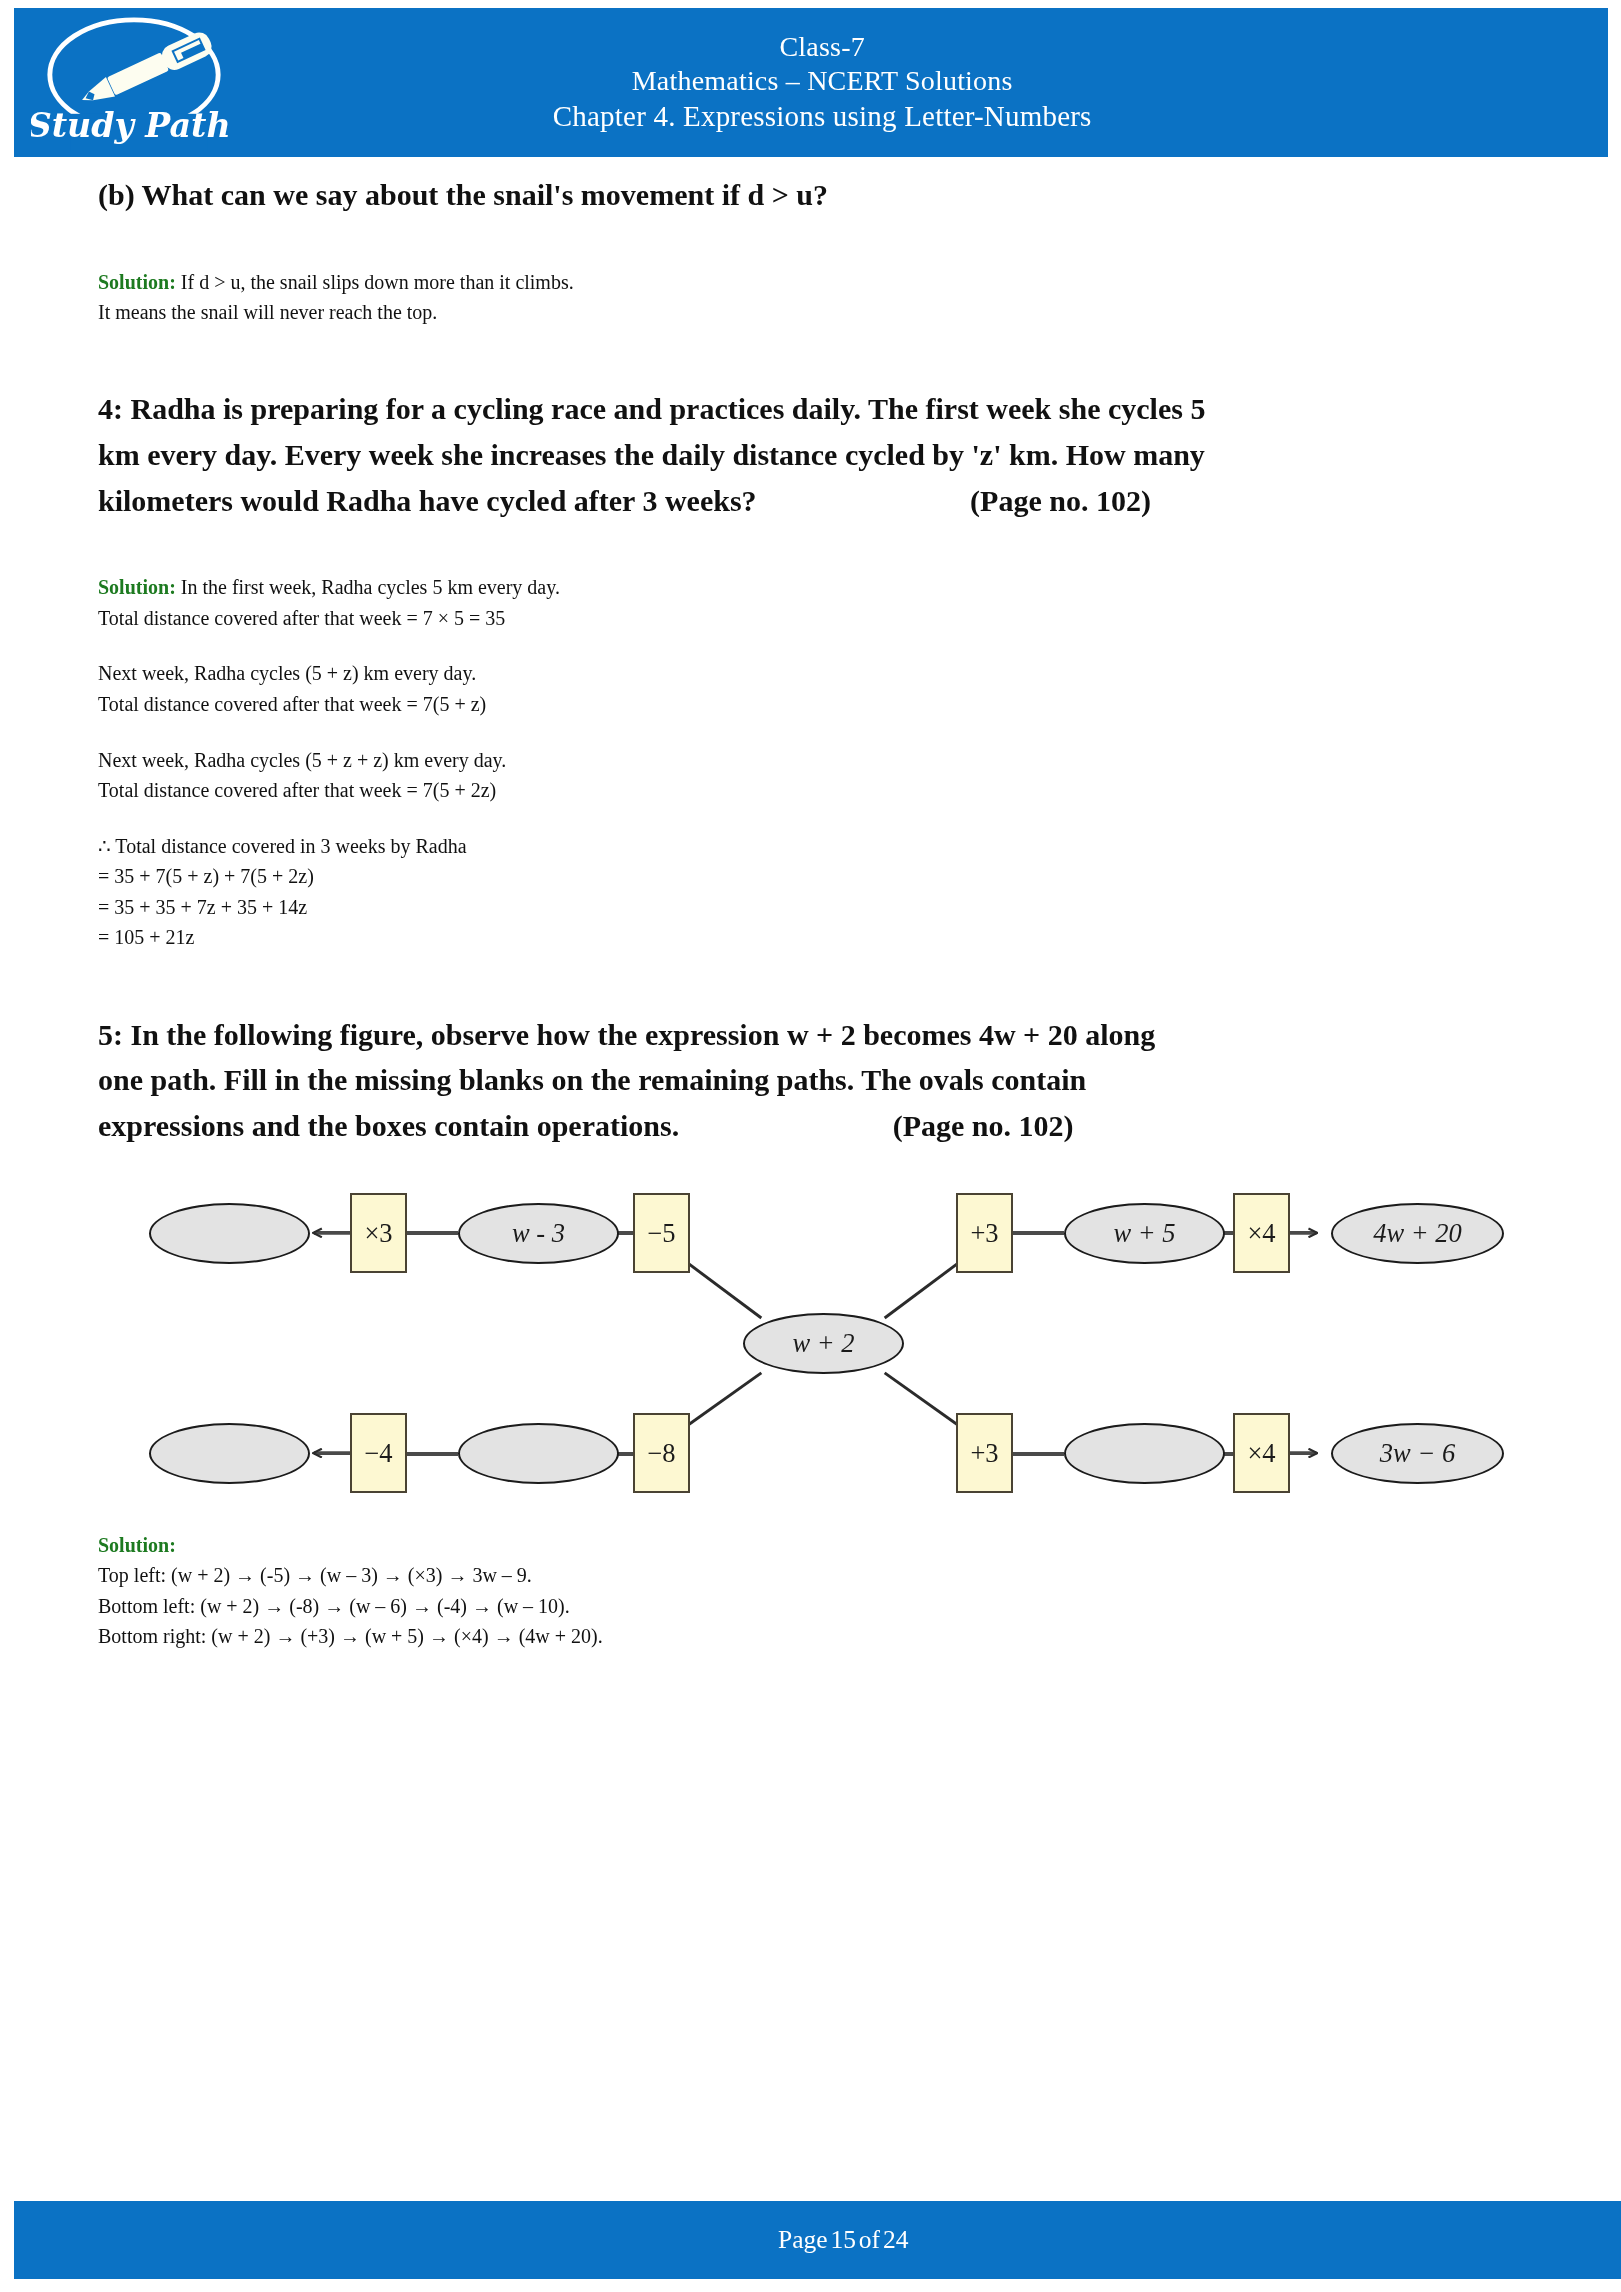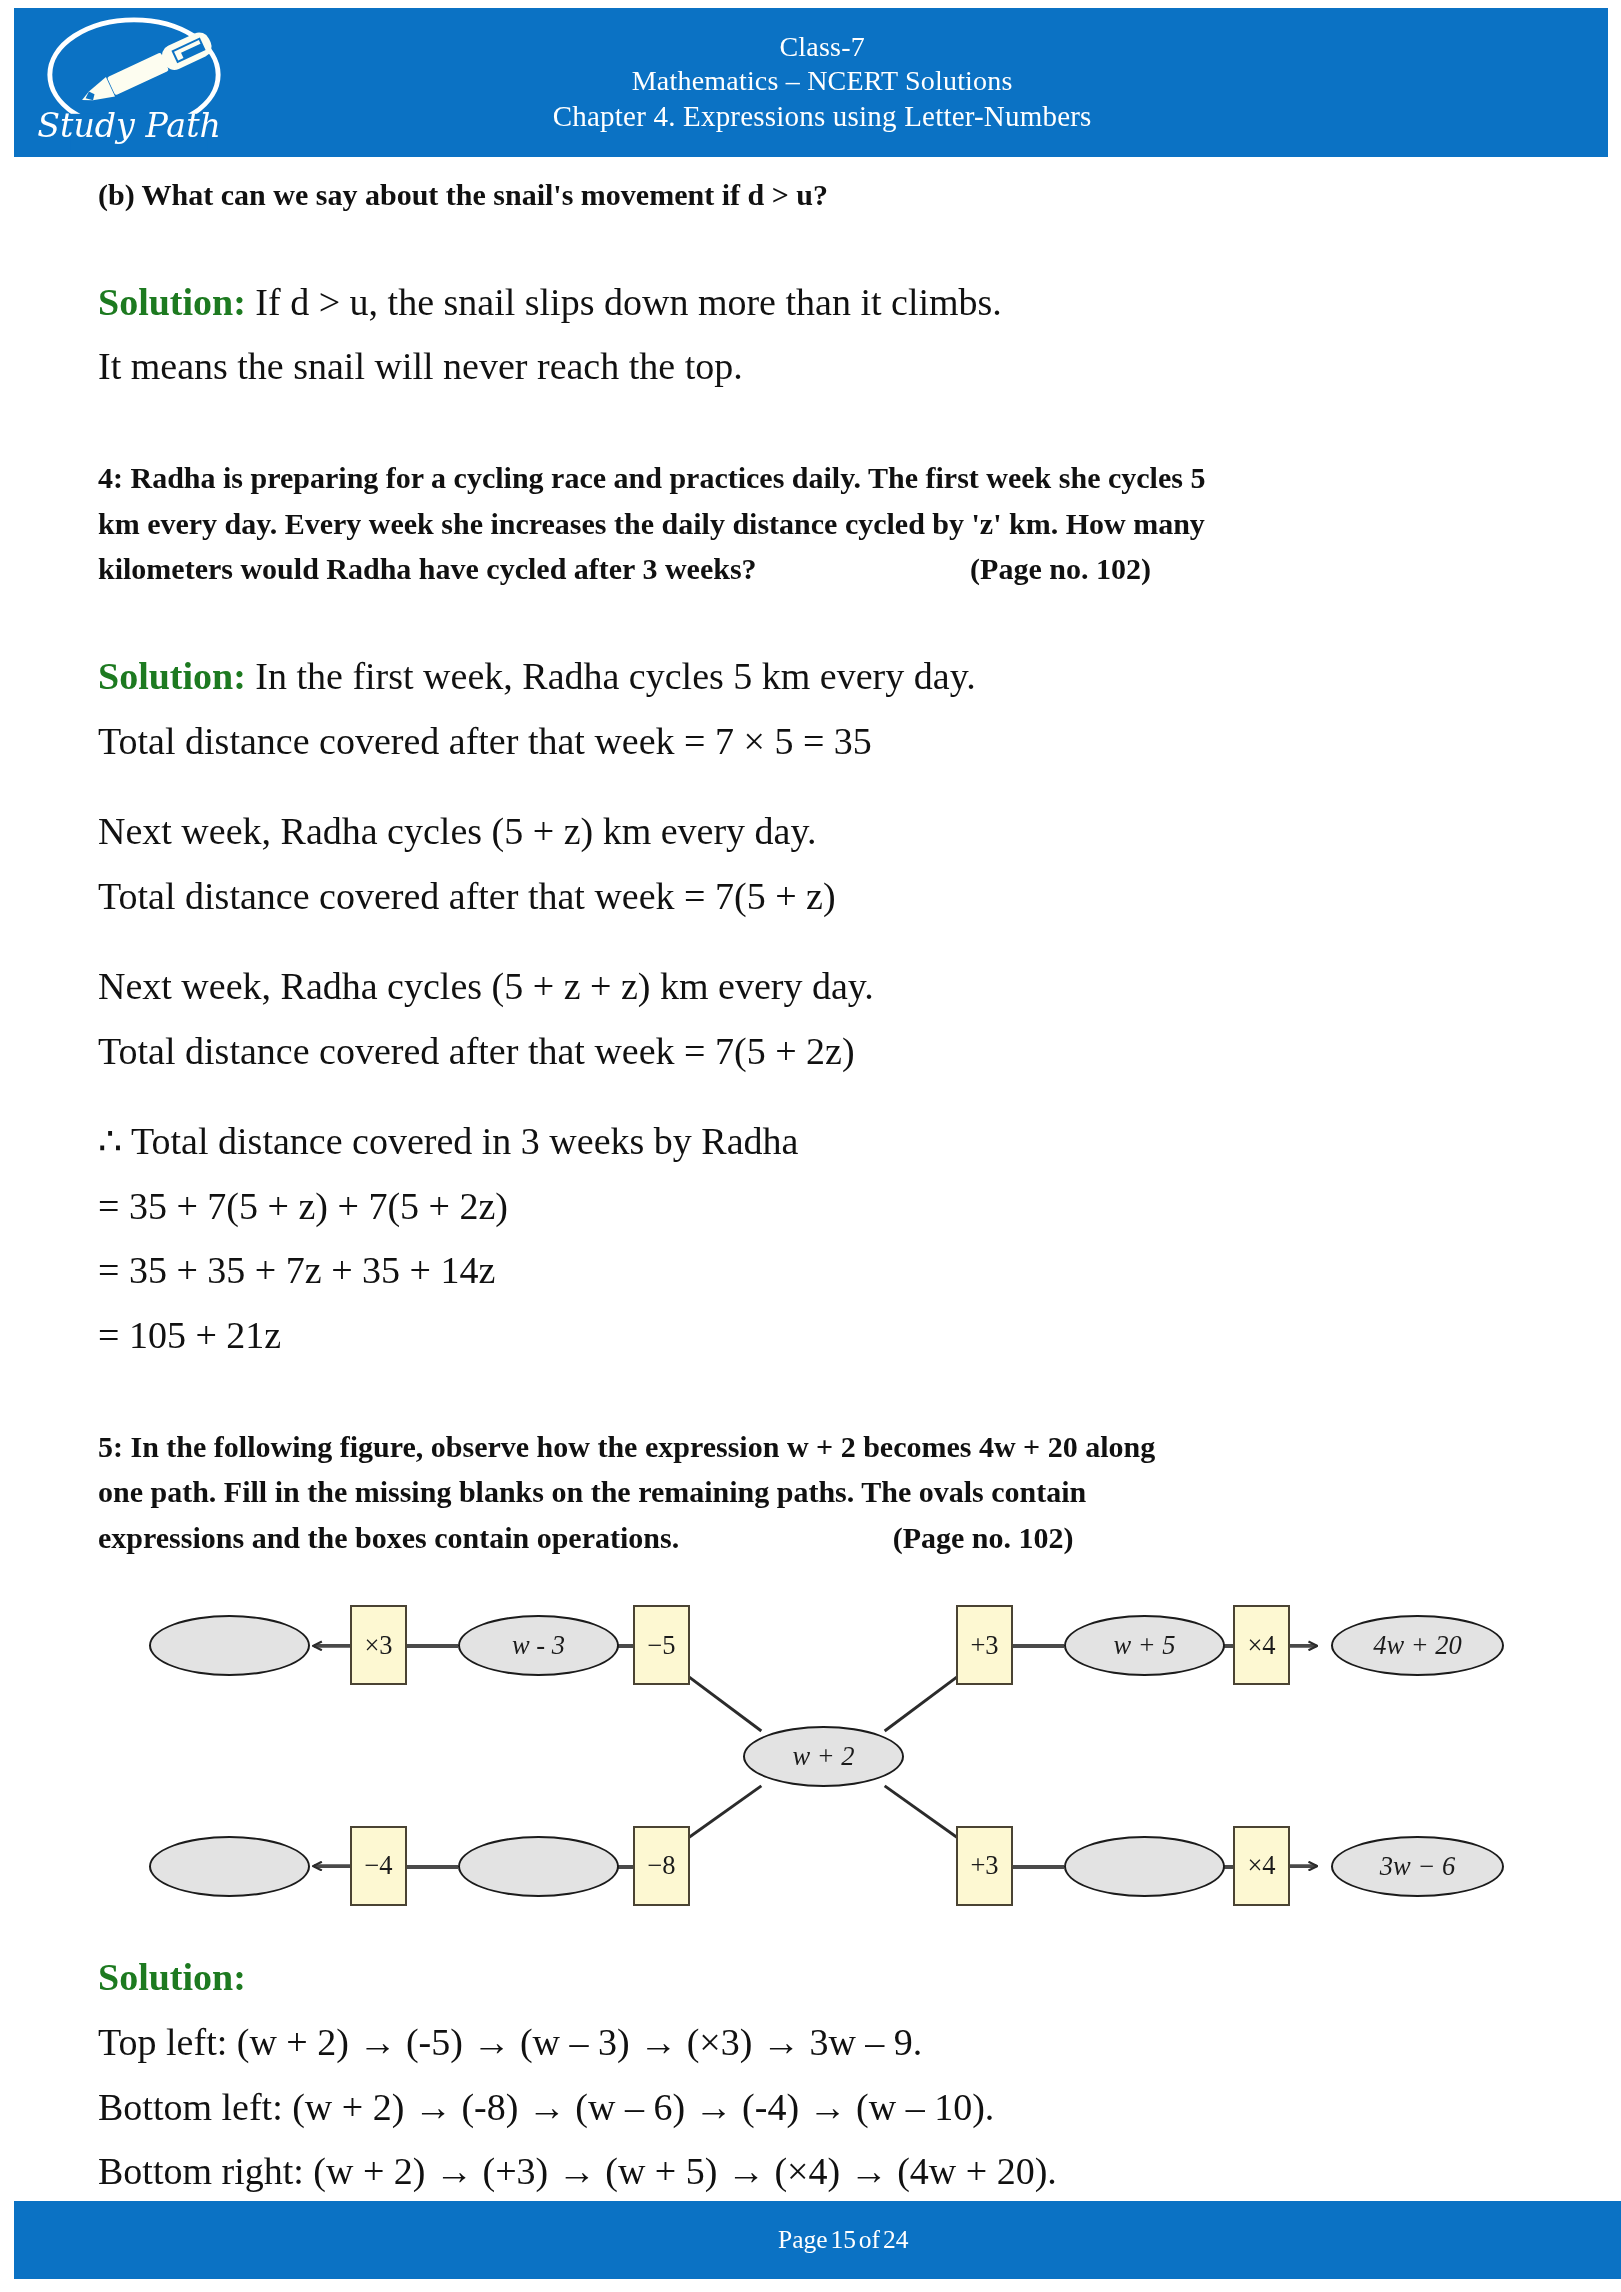--- a/index.html
+++ b/index.html
@@ -30,20 +30,21 @@
     display: flex;
     align-items: center;
     justify-content: center;
   }
   .logo {
     position: absolute;
     left: 17.6px;
     top: 5.9px;
     width: 206px;
     height: 137px;
+    font-weight: bold;
   }
   .header-titles {
     text-align: center;
     color: #ffffff;
     line-height: 1.24;
     width: 100%;
     padding-left: 23px;
   }
   .header-titles .line {
     font-family: "Liberation Serif", "DejaVu Serif", serif;
@@ -82,24 +83,23 @@
   .q-line {
     font-family: "Liberation Serif", "DejaVu Serif", serif;
     font-weight: bold;
     font-size: 30px;
     color: #111111;
     line-height: 1.52;
     letter-spacing: 0px;
   }
   .body-line {
     font-family: "Liberation Serif", "DejaVu Serif", serif;
-    font-size: 38px;
+    font-size: 20px;
     color: #111111;
     line-height: 1.52;
-    margin-top: 7px;
   }
   .sol-label {
     color: #1d7a20;
     font-weight: bold;
   }
   .spacer-s { height: 25.5px; }
   .spacer-m { height: 49px; }
   .spacer-l { height: 59px; }
   .pageref {
     display: inline-block;

